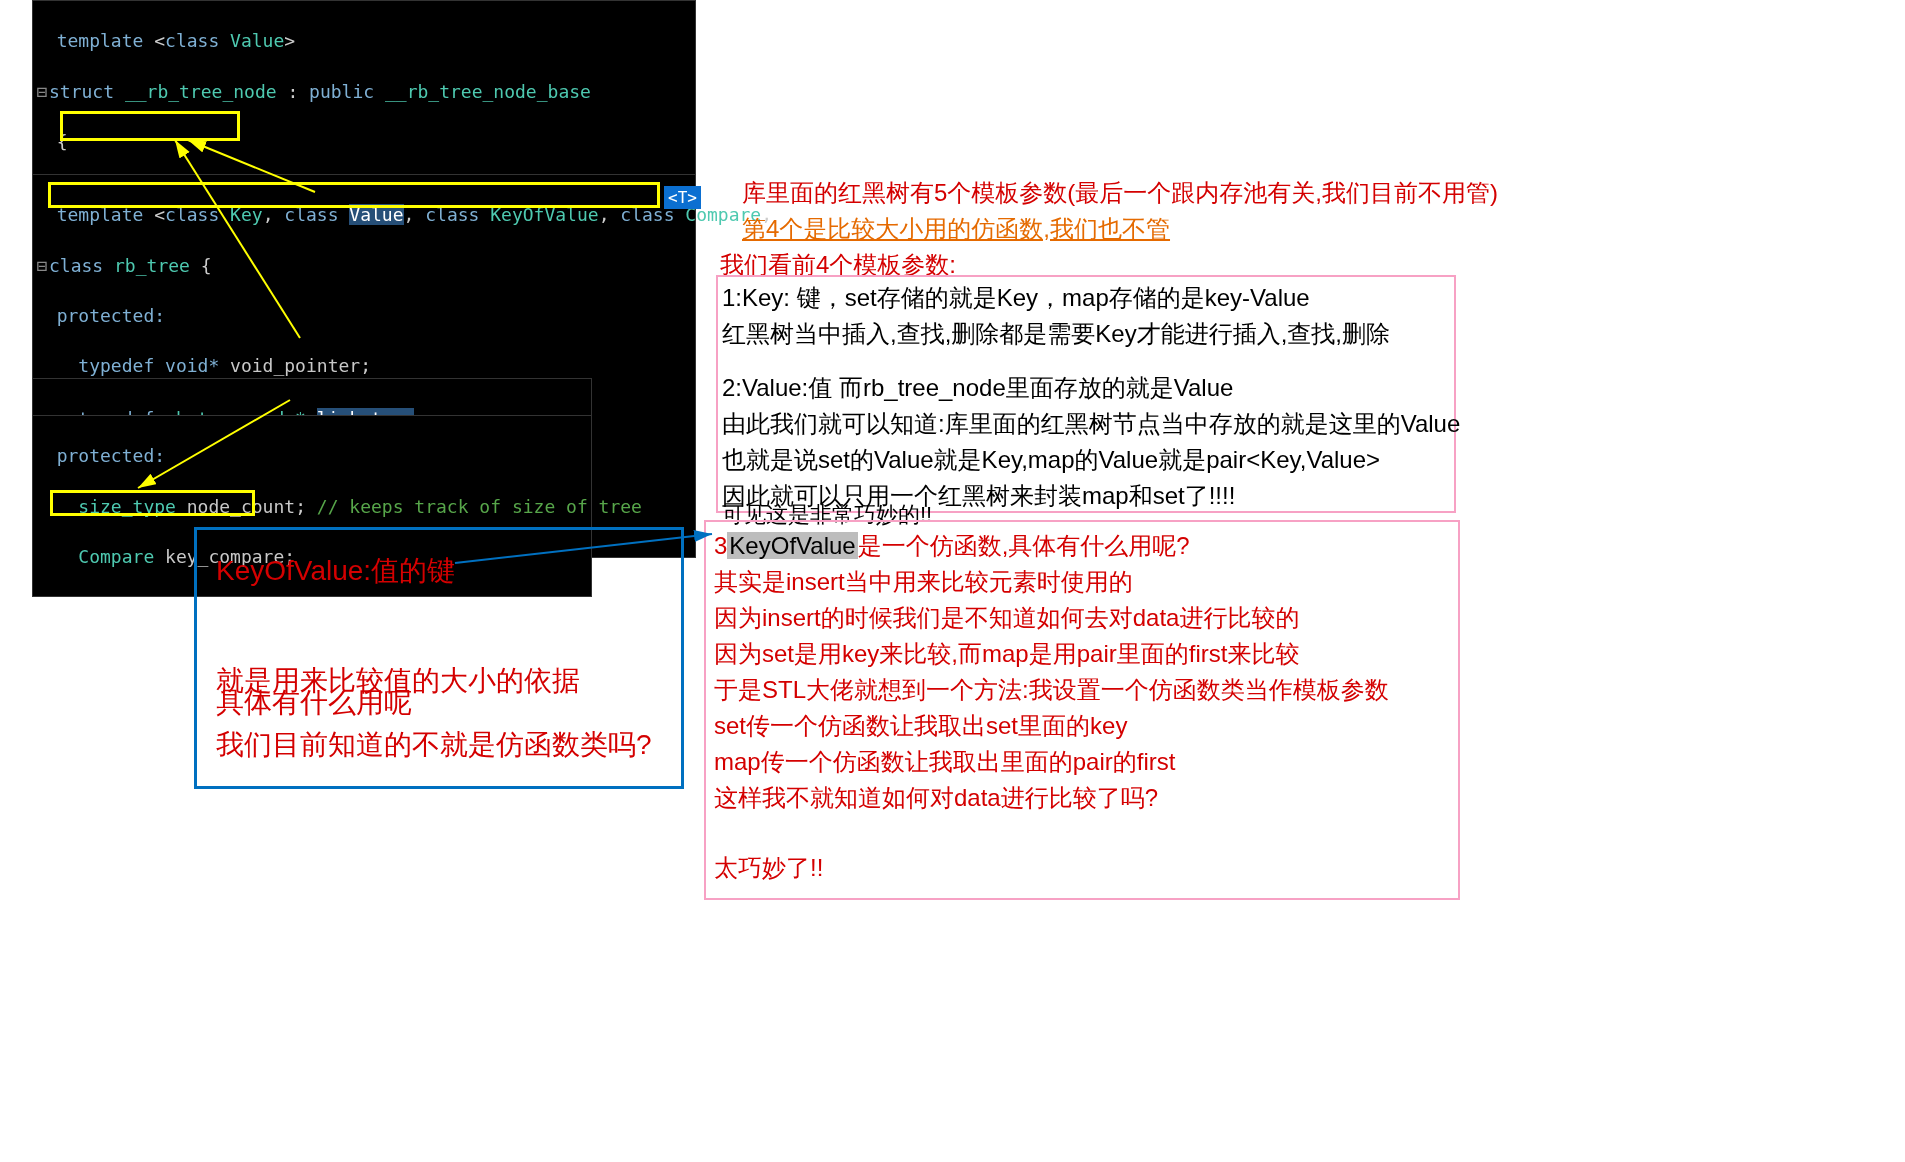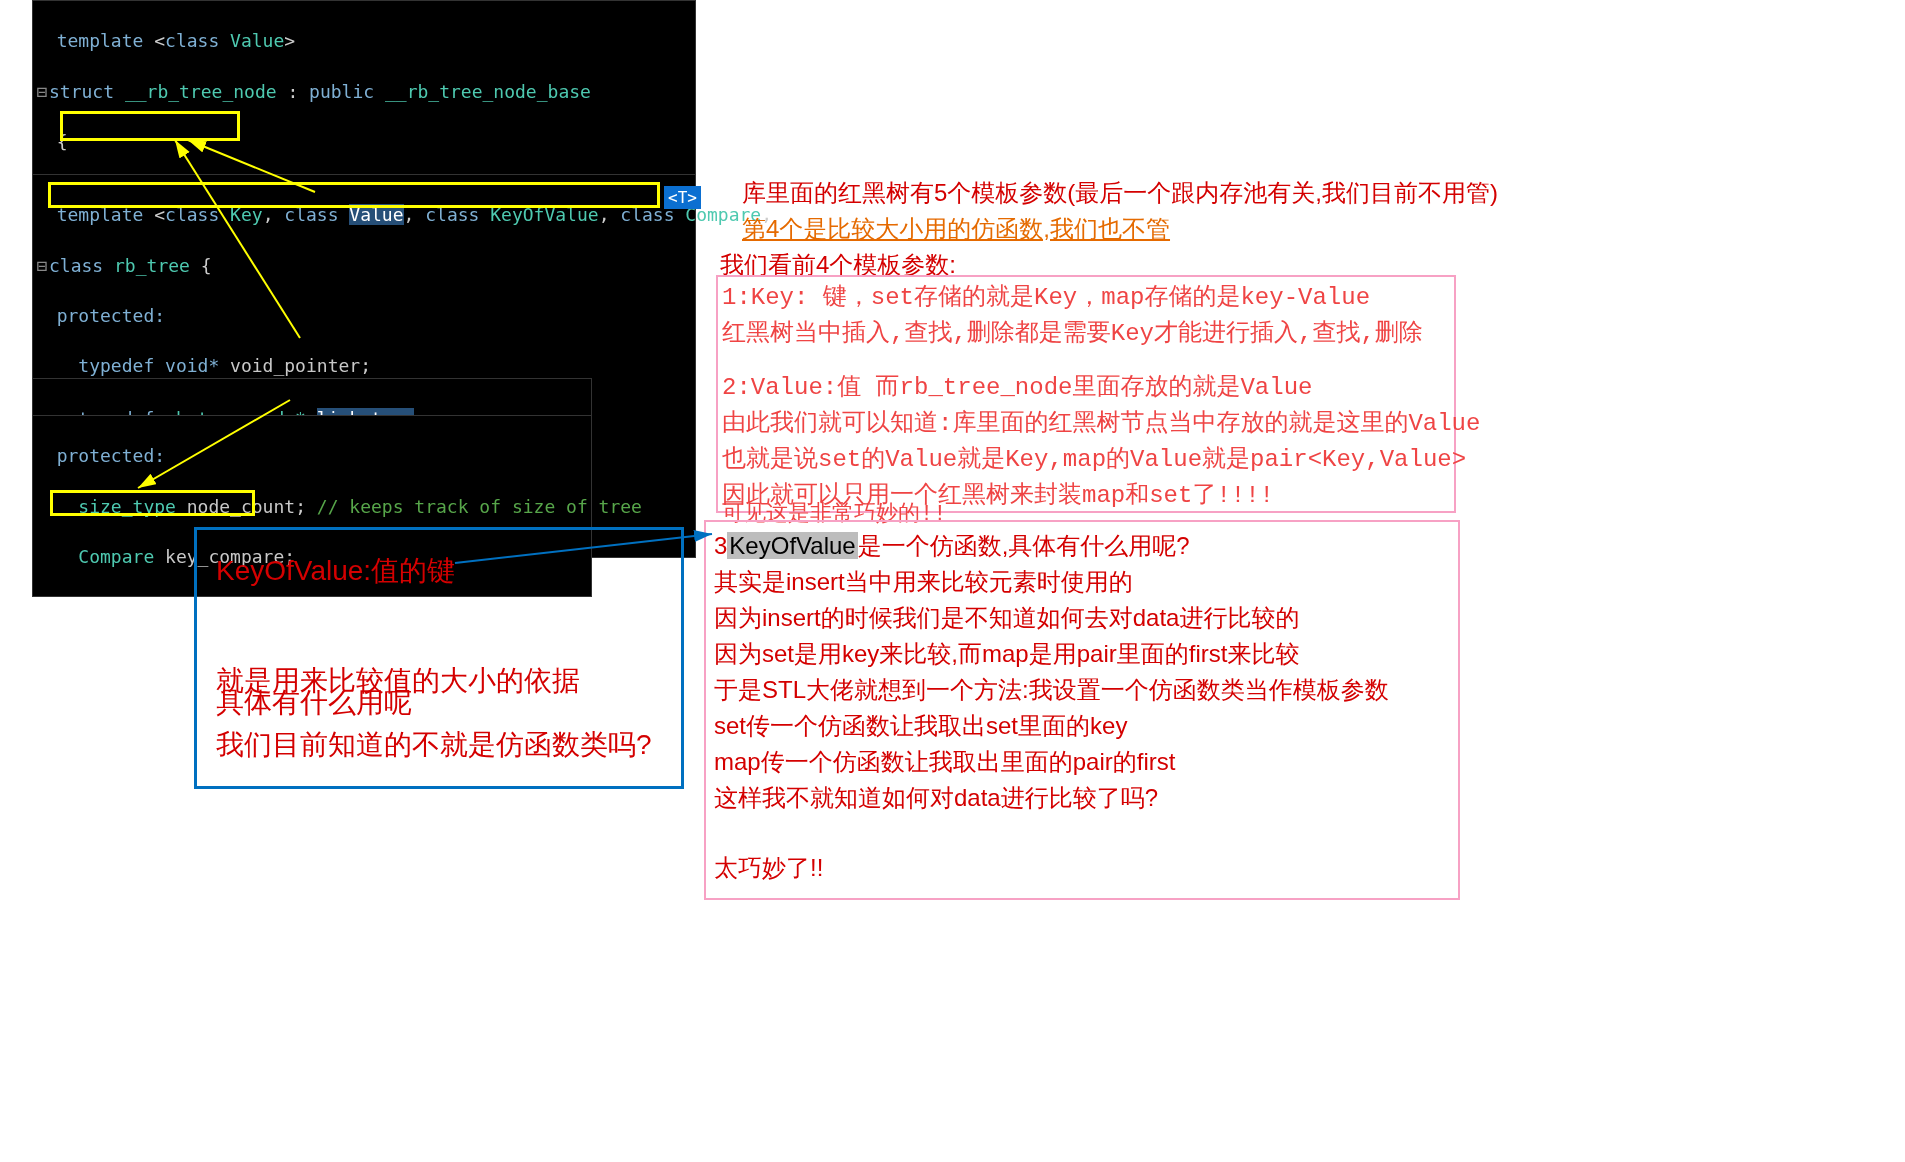--- a/index.html
+++ b/index.html
@@ -47,21 +47,21 @@
     font-size: 16px;
     padding: 2px 4px;
   }
   .anno-text {
     position: absolute;
     font-size: 24px;
     line-height: 1.5;
   }
   .red { color: #d40000; }
   .orange { color: #e56a00; }
-  .green-t { color: #ef4444; font-family: Liberation Mono, monospace; }
+  .green-t { color: #000000; }
   .pink-box {
     position: absolute;
     border: 2px solid #f7a1c4;
     background: transparent;
   }
   .blue-box {
     position: absolute;
     border: 3px solid #0070c0;
     background: transparent;
   }

